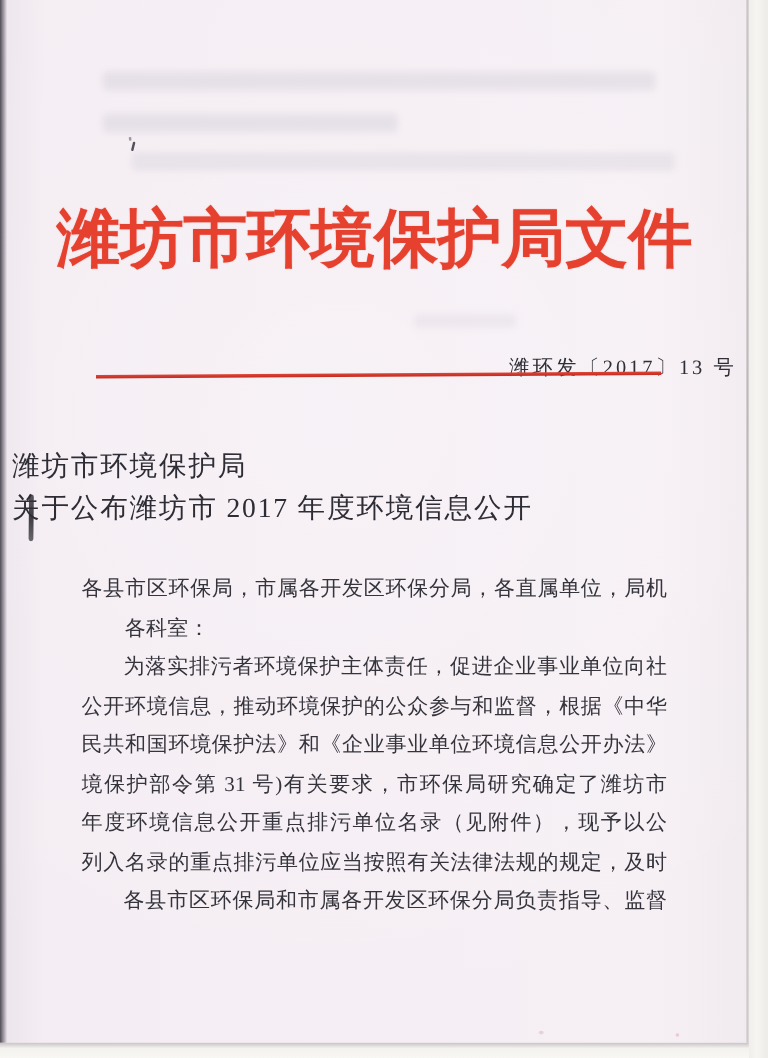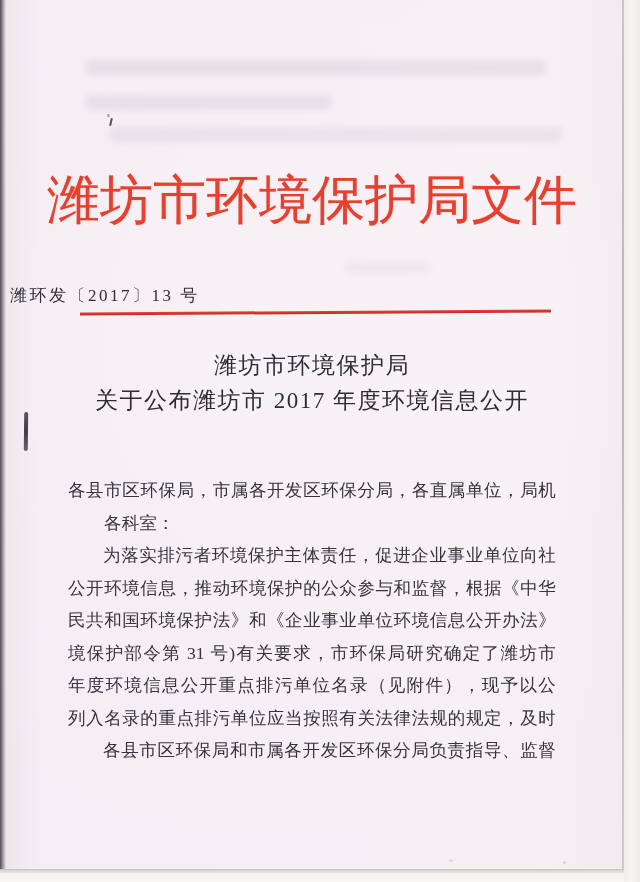--- a/index.html
+++ b/index.html
@@ -60,43 +60,43 @@
   
   .binding-mark {
     position:absolute; left:24px; top:412px; width:4px; height:39px;
     background:linear-gradient(180deg,#5a565e,#3f3c44 50%,#6a656d);
     border-radius:2px; transform:rotate(0.6deg);
   }
   
   .hero {
     position:absolute; left:10px; top:160px; width:604px;
     text-align:center;
-    font-size:53px; line-height:80px; font-weight:normal;
+    font-size:53px; line-height:80px; font-weight:bold;
     letter-spacing:0px;
     color:#e6402f;
     text-shadow:0 0 1px rgba(230,64,47,0.55);
   }
   
   .docnum {
-    position:absolute; left:10px; top:284px; width:604px;
-    text-align:left;
+    position:absolute; left:10px; top:295px; width:604px;
+    text-align:right;
     font-size:17px; line-height:24px;
     letter-spacing:2.5px;
     color:#2f2e36;
   }
   
   .redrule {
     position:absolute; left:80px; top:311px; width:471px; height:3px;
     background:linear-gradient(180deg,#e0473a,#c32a20);
     transform:rotate(-0.35deg);
   }
   
   .doc-title {
-    position:absolute; left:10px; top:348px; width:604px;
-    text-align:center;
+    position:absolute; left:10px; top:371px; width:604px;
+    text-align:left;
     font-size:23px; line-height:35px;
     letter-spacing:1.5px;
     color:#2e2d35;
   }
   
   .body-text {
     position:absolute; left:68px; top:474px; width:488px;
     font-size:17.5px; line-height:32.5px;
     color:#35343c;
     letter-spacing:0.2px;

